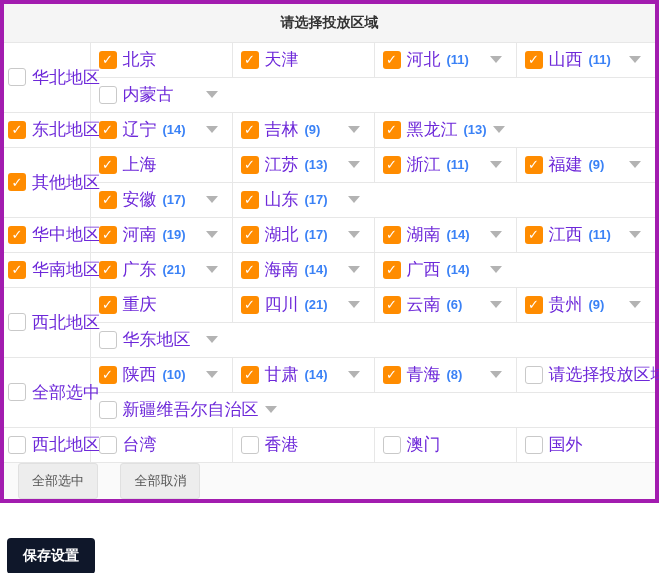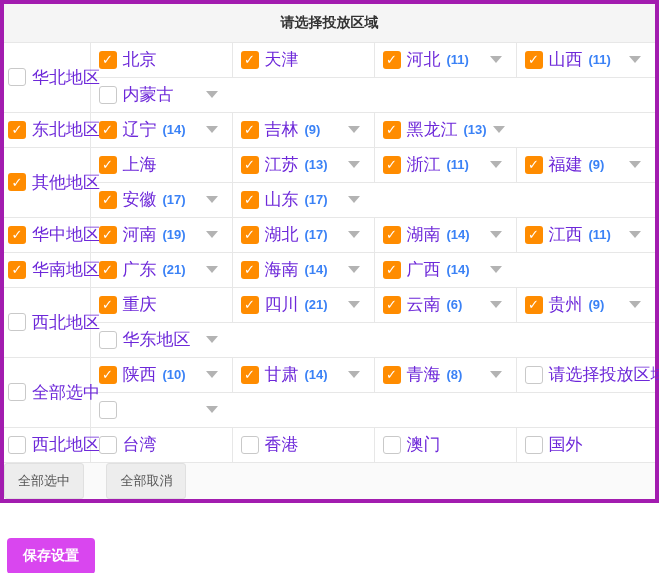--- a/index.html
+++ b/index.html
@@ -39,28 +39,28 @@
   .lbl { font-size: 17px; color: #6d28d9; }
   .cnt { font-size: 13px; color: #3b82f6; font-weight: bold; }
 
   .arrow {
     width: 0; height: 0; flex-shrink: 0; margin-left: auto;
     border-left: 6px solid transparent; border-right: 6px solid transparent;
     border-top: 7px solid #b3b3b3; cursor: pointer;
   }
 
   td.foot-cell { background: #fafafa; height: 39px; border-top: 1px solid #e7e7e7; }
-  .foot-inner { }
+  .foot-inner { padding-left: 14px; }
   .gbtn {
     background: #ededed; border: 1px solid #e0e0e0; border-radius: 3px;
     padding: 8px 13px; font-size: 13px; color: #555; cursor: pointer;
     margin-right: 18px; font-family: inherit;
   }
   .save-btn {
-    display: inline-block; margin: 35px 0 0 7px; background: #d946ef;
+    display: inline-block; margin: 35px 0 0 7px; background: #0f172a;
     color: #fff; border: none; border-radius: 4px; padding: 9px 16px;
     font-size: 14px; font-weight: bold; cursor: pointer; font-family: inherit;
   }
 </style>
 </head>
 <body>
 
 <div class="wrap">
   <table class="region-table">
     <colgroup>
@@ -369,20 +369,21 @@
               <span class="cb off"></span>
               <span class="lbl">请选择投放区域</span>
               <span class="arrow"></span>
             </div>
           </td>
         </tr>
         <tr>
           <td class="province-cell">
             <div class="ci">
               <span class="cb off"></span>
+              <span class="lbl">新疆维吾尔自治区</span>
               <span class="arrow"></span>
             </div>
           </td>
           <td class="filler-cell" colspan="3"></td>
         </tr>
         <tr>
           <td class="region-cell" rowspan="1">
             <div class="ci region">
               <span class="cb off"></span>
               <span class="lbl">西北地区</span>

